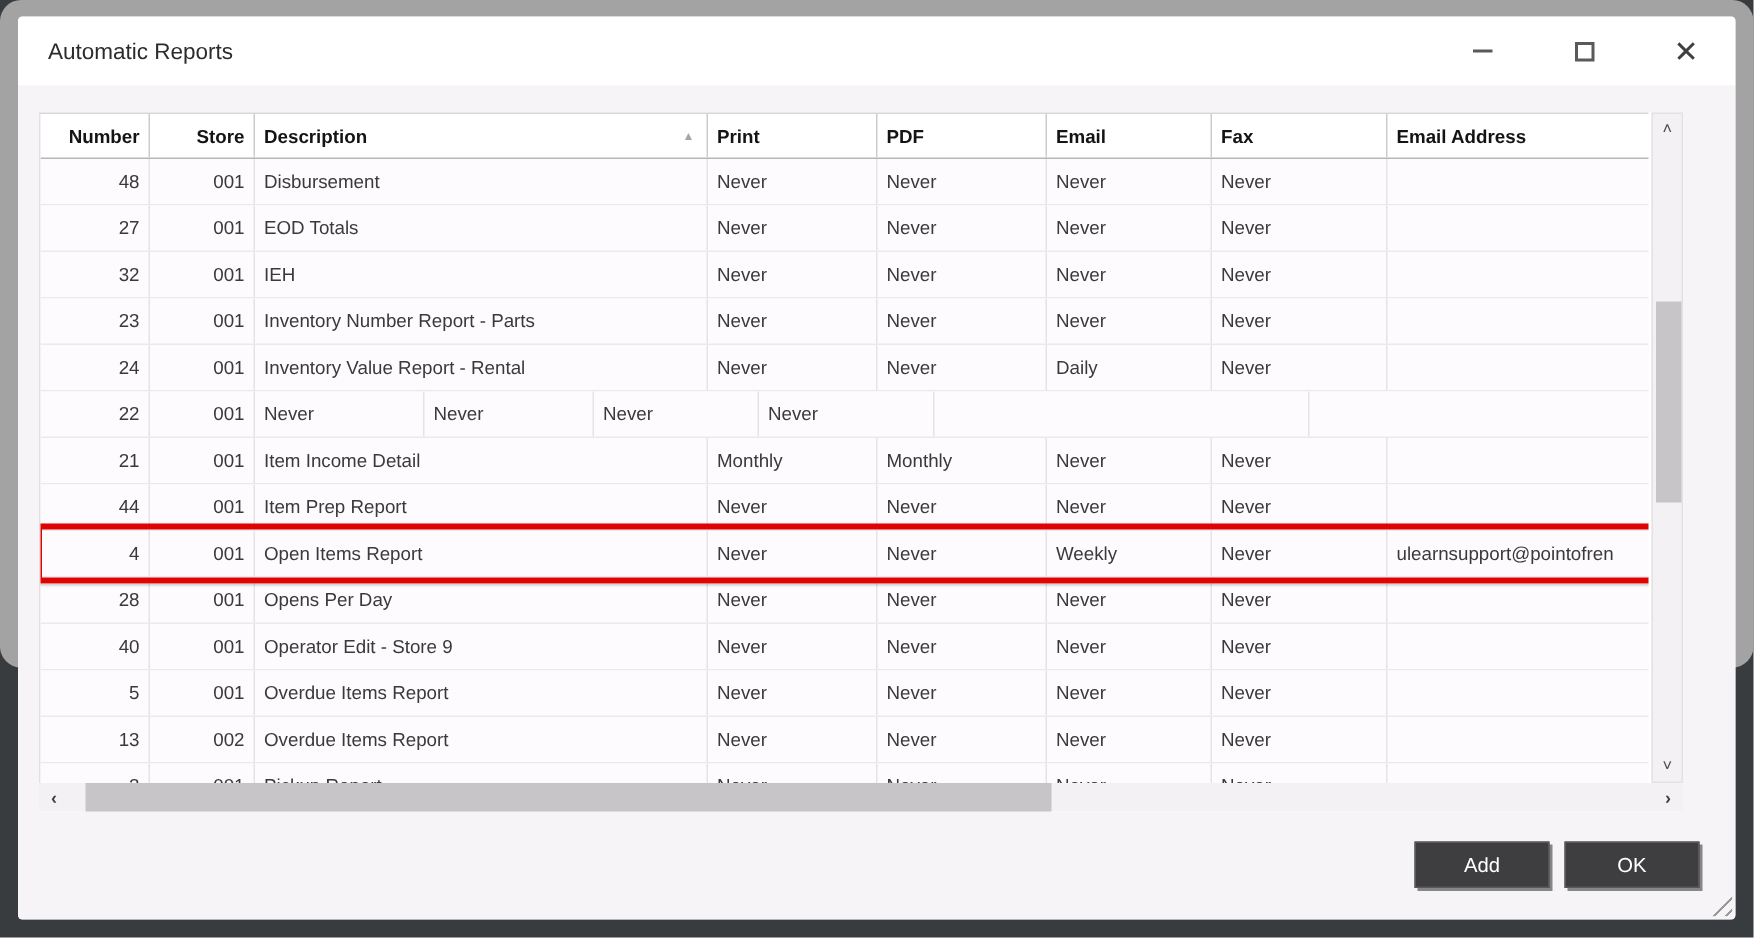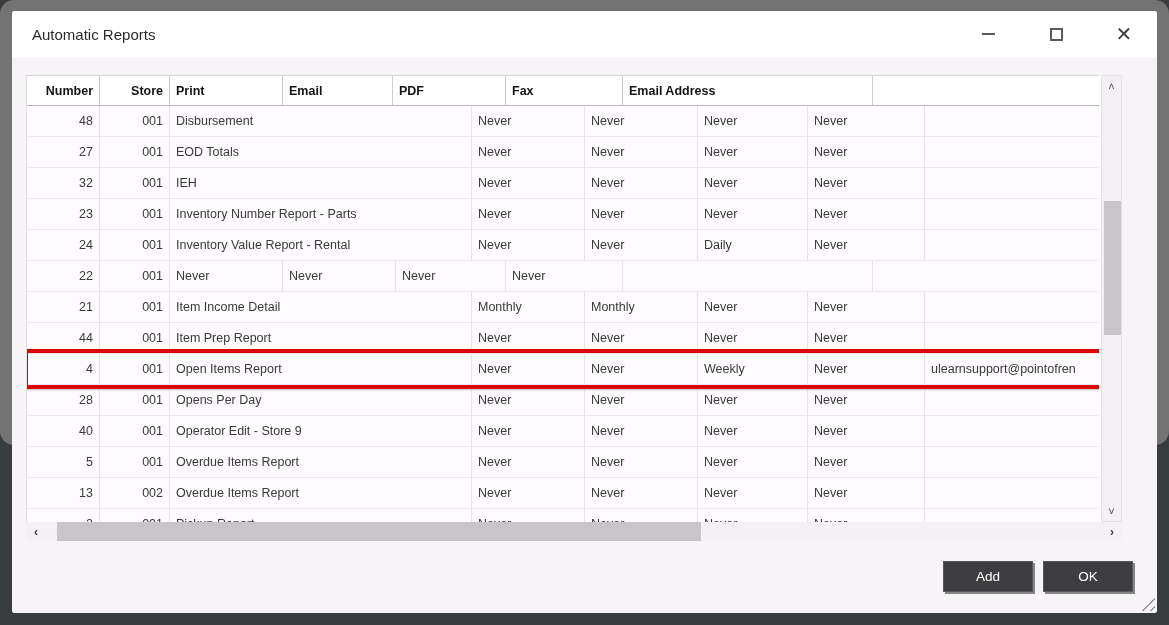--- a/index.html
+++ b/index.html
@@ -5,21 +5,21 @@
   * { margin:0; padding:0; box-sizing:border-box; }
   html,body { width:1169px; height:625px; }
   body {
     font-family: "Liberation Sans", sans-serif;
     background:#383c3f;
     position:relative;
     overflow:hidden;
   }
   .frame {
     position:absolute; left:0; top:0; width:1169px; height:445px;
-    background:#737373; border-radius:14px;
+    background:#a3a3a3; border-radius:14px;
   }
   .dialog {
     position:absolute; left:12px; top:11px; width:1145px; height:602px;
     background:#ffffff; border-radius:3px; overflow:hidden;
   }
   
   .titlebar {
     position:absolute; left:0; top:0; width:100%; height:46px;
     background:#ffffff; display:flex; align-items:center;
   }
@@ -144,28 +144,32 @@
 
     <div class="table-wrap">
       <div class="grid-area">
         <div class="hrow" id="header-row">
             <div class="hcell col-number">
               <span>Number</span>
             </div>
             <div class="hcell col-store">
               <span>Store</span>
             </div>
+            <div class="hcell col-description">
+              <span>Description</span>
+              <span class="sort-glyph">▲</span>
+            </div>
             <div class="hcell col-print">
               <span>Print</span>
             </div>
+            <div class="hcell col-pdf">
+              <span>PDF</span>
+            </div>
             <div class="hcell col-email">
               <span>Email</span>
-            </div>
-            <div class="hcell col-pdf">
-              <span>PDF</span>
             </div>
             <div class="hcell col-fax">
               <span>Fax</span>
             </div>
             <div class="hcell col-email_address">
               <span>Email Address</span>
             </div>
           </div>
         <div id="rows-container">
             <div class="trow">

